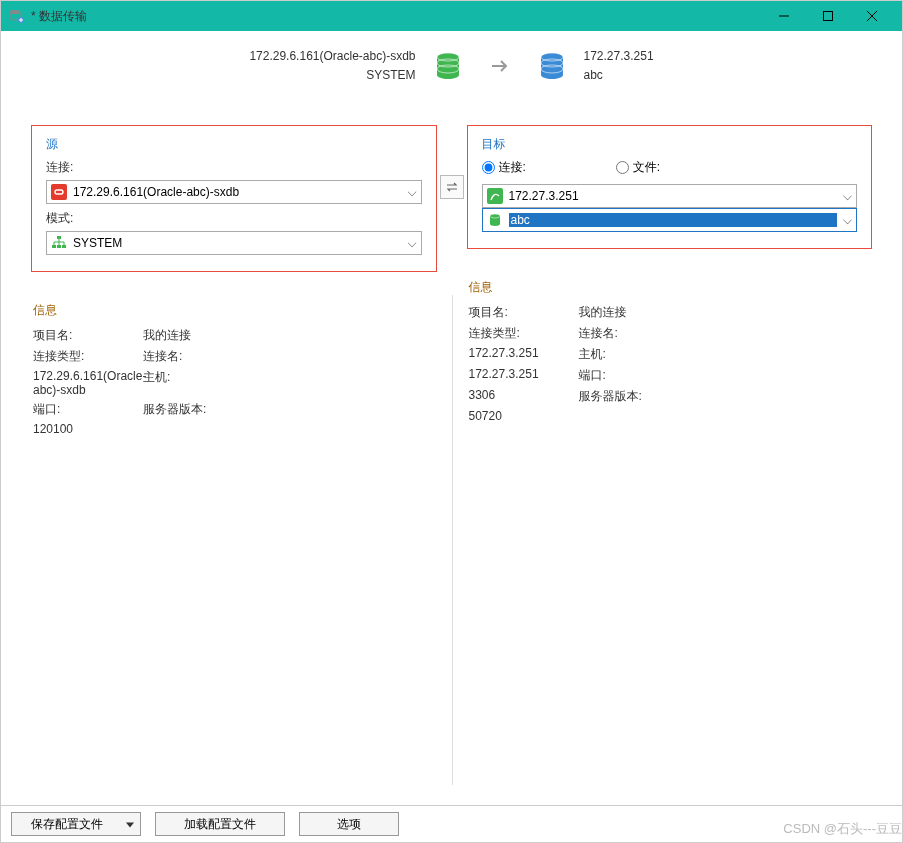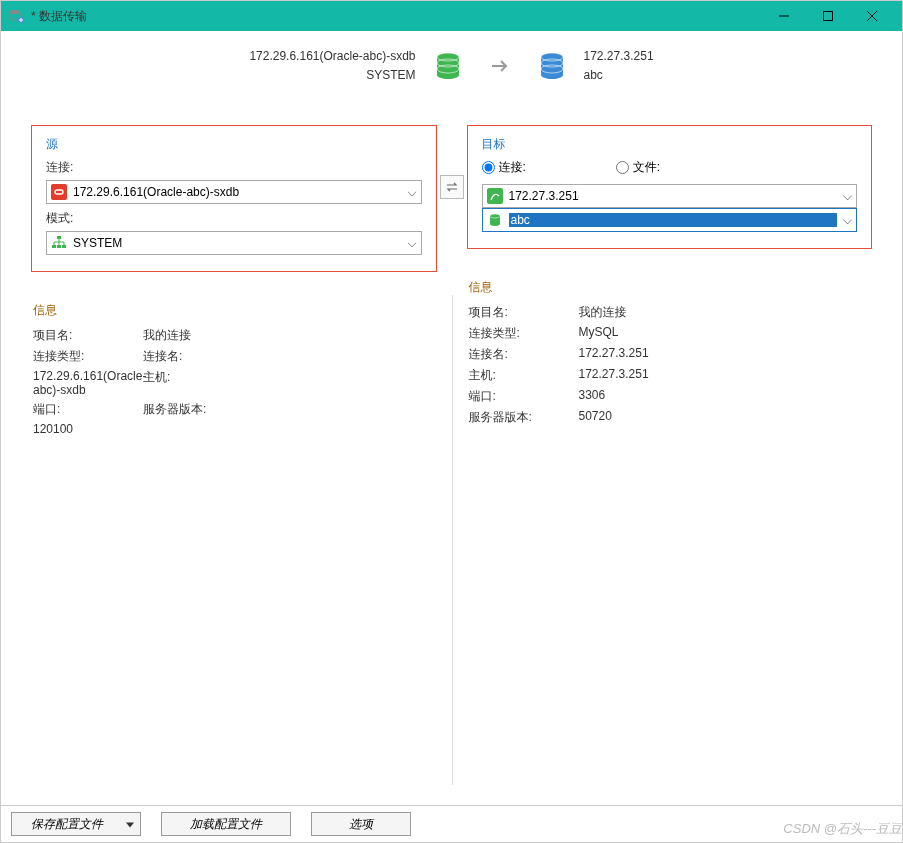--- a/index.html
+++ b/index.html
@@ -36,21 +36,21 @@
 .radio-item input { margin: 0; }
 
 .swap-btn { width: 24px; height: 24px; border: 1px solid #bbb; background: #fafafa; display: flex; align-items: center; justify-content: center; position: absolute; left: 50%; top: 80px; transform: translateX(-50%); cursor: pointer; }
 
 .info-block { padding: 0 2px; }
 .info-title { color: #a16207; margin-bottom: 8px; }
 .info-table { display: grid; grid-template-columns: 110px 1fr; row-gap: 4px; color: #333; }
 
 .vsep { width: 1px; background: #ddd; position: absolute; left: 50%; top: 200px; bottom: 20px; }
 
-.footer { border-top: 1px solid #ccc; padding: 6px 10px; display: flex; align-items: center; gap: 20px; background: #fff; position: relative; font-style: italic; }
+.footer { border-top: 1px solid #ccc; padding: 6px 10px; display: flex; align-items: center; gap: 14px; background: #fff; position: relative; }
 .btn { border: 1px solid #999; background: #f5f5f5; height: 24px; min-width: 130px; display: flex; align-items: center; justify-content: center; cursor: pointer; }
 .btn.split { position: relative; padding-right: 18px; }
 .btn.split::after { content: ""; position: absolute; right: 6px; top: 50%; transform: translateY(-30%); border-left: 4px solid transparent; border-right: 4px solid transparent; border-top: 5px solid #333; }
 .watermark { position: absolute; right: 0; bottom: 4px; color: #bbb; font-size: 13px; }
 </style>
 </head>
 <body>
 
 <div class="titlebar">
   <span class="title-icon">
@@ -208,21 +208,20 @@
         <span class="chevron">⌵</span>
       </div>
     </div>
 
     <div class="info-block">
       <div class="info-title">信息</div>
       <div class="info-table">
         <div>项目名:</div>
           <div>我的连接</div>
         <div>连接类型:</div>
-          <div>MySQL</div>
         <div>连接名:</div>
           <div>172.27.3.251</div>
         <div>主机:</div>
           <div>172.27.3.251</div>
         <div>端口:</div>
           <div>3306</div>
         <div>服务器版本:</div>
           <div>50720</div>
       </div>
     </div>

